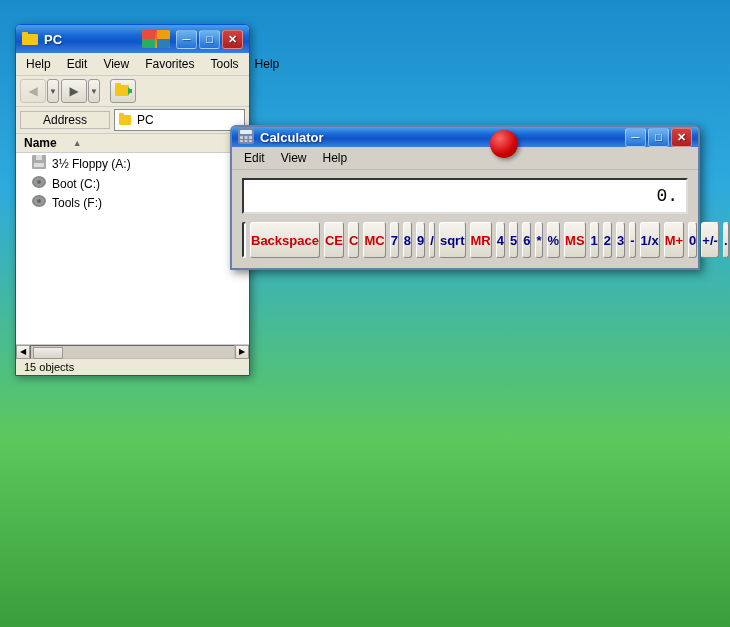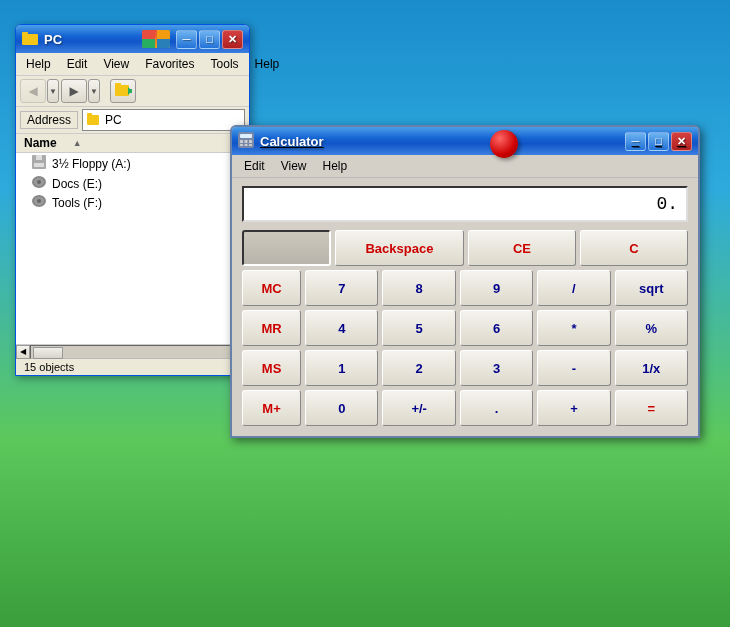--- a/index.html
+++ b/index.html
@@ -128,21 +128,21 @@
       background: #ece9d8;
       display: flex;
       align-items: center;
       padding: 2px 4px;
       border-bottom: 1px solid #ccc;
       gap: 4px;
     }
     .address-label {
       font-size: 12px;
       color: #000;
-      padding: 1px 6px;
+      padding: 1px 22px;
       border: 1px solid #bbb;
       background: #ece9d8;
     }
     .address-bar {
       flex: 1;
       height: 22px;
       background: white;
       border: 1px solid #888;
       display: flex;
       align-items: center;
@@ -195,22 +195,21 @@
       border: 2px solid #6680aa;
       border-radius: 6px 6px 0 0;
       box-shadow: 3px 3px 10px rgba(0,0,0,0.5);
     }
     .calc-titlebar {
       background: linear-gradient(180deg, #4a9fe8 0%, #1564d4 40%, #1155c8 60%, #3a80e0 100%);
       border-radius: 4px 4px 0 0;
       padding: 4px 6px;
       display: flex;
       align-items: center;
-      height: 28px;
-      text-decoration: underline;
+      height: 20px;
     }
     .calc-titlebar-text {
       color: white;
       font-weight: bold;
       font-size: 13px;
       flex: 1;
       text-shadow: 1px 1px 2px rgba(0,0,0,0.5);
     }
 
     .calc-menubar {
@@ -241,21 +240,21 @@
       justify-content: flex-end;
       padding: 0 8px;
       font-size: 18px;
       font-family: 'Courier New', monospace;
       margin-bottom: 8px;
       border-color: #888 #ddd #ddd #888;
     }
 
     .calc-buttons {
       display: flex;
-      flex-direction: column;
+      flex-direction: row;
       gap: 4px;
     }
 
     .calc-row {
       display: flex;
       gap: 4px;
       align-items: center;
     }
 
     .calc-btn {
@@ -481,21 +480,21 @@
         <span>3½ Floppy (A:)</span>
       </li>
       <li>
         <span>
           <svg width="14" height="12" viewBox="0 0 14 12">
             <ellipse cx="7" cy="6" rx="7" ry="6" fill="#888"></ellipse>
             <ellipse cx="7" cy="6" rx="5" ry="4" fill="#999"></ellipse>
             <ellipse cx="7" cy="6" rx="2" ry="2" fill="#666"></ellipse>
           </svg>
         </span>
-        <span>Docs (E:)</span>
+        <span>Boot (C:)</span>
       </li>
       <li>
         <span>
           <svg width="14" height="12" viewBox="0 0 14 12">
             <ellipse cx="7" cy="6" rx="7" ry="6" fill="#888"></ellipse>
             <ellipse cx="7" cy="6" rx="5" ry="4" fill="#999"></ellipse>
             <ellipse cx="7" cy="6" rx="2" ry="2" fill="#666"></ellipse>
           </svg>
         </span>
         <span>Tools (F:)</span>

